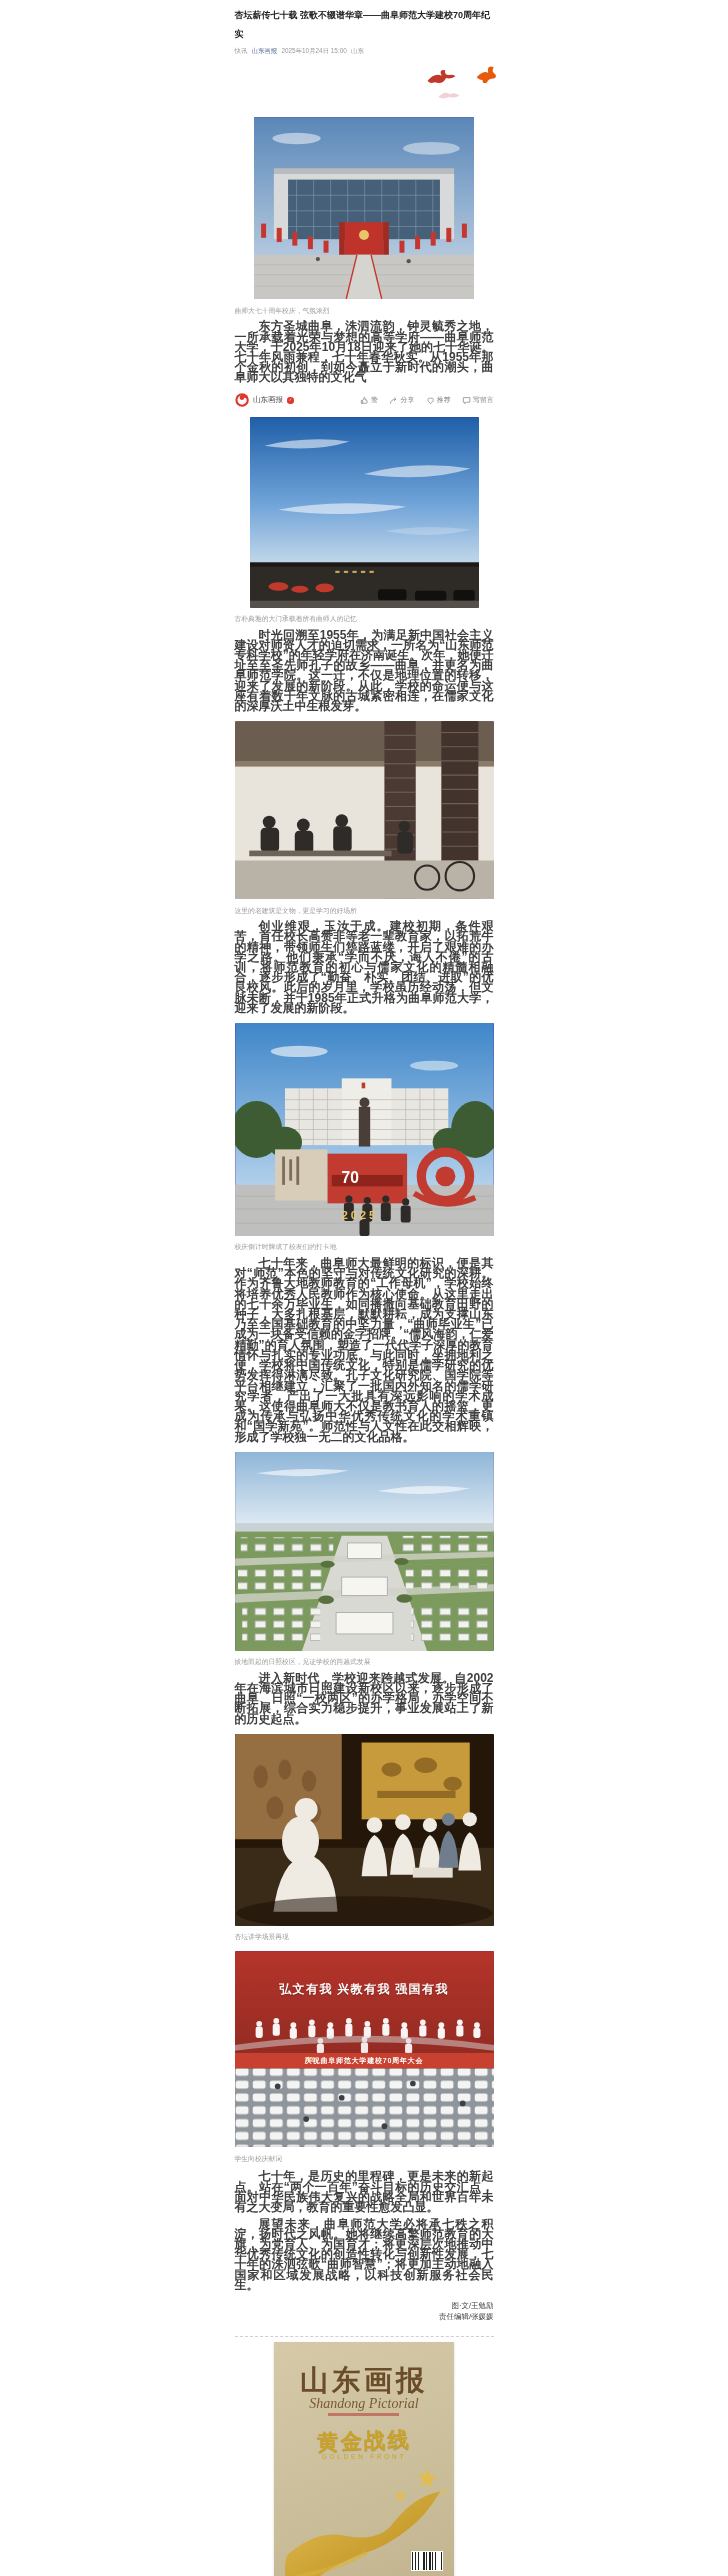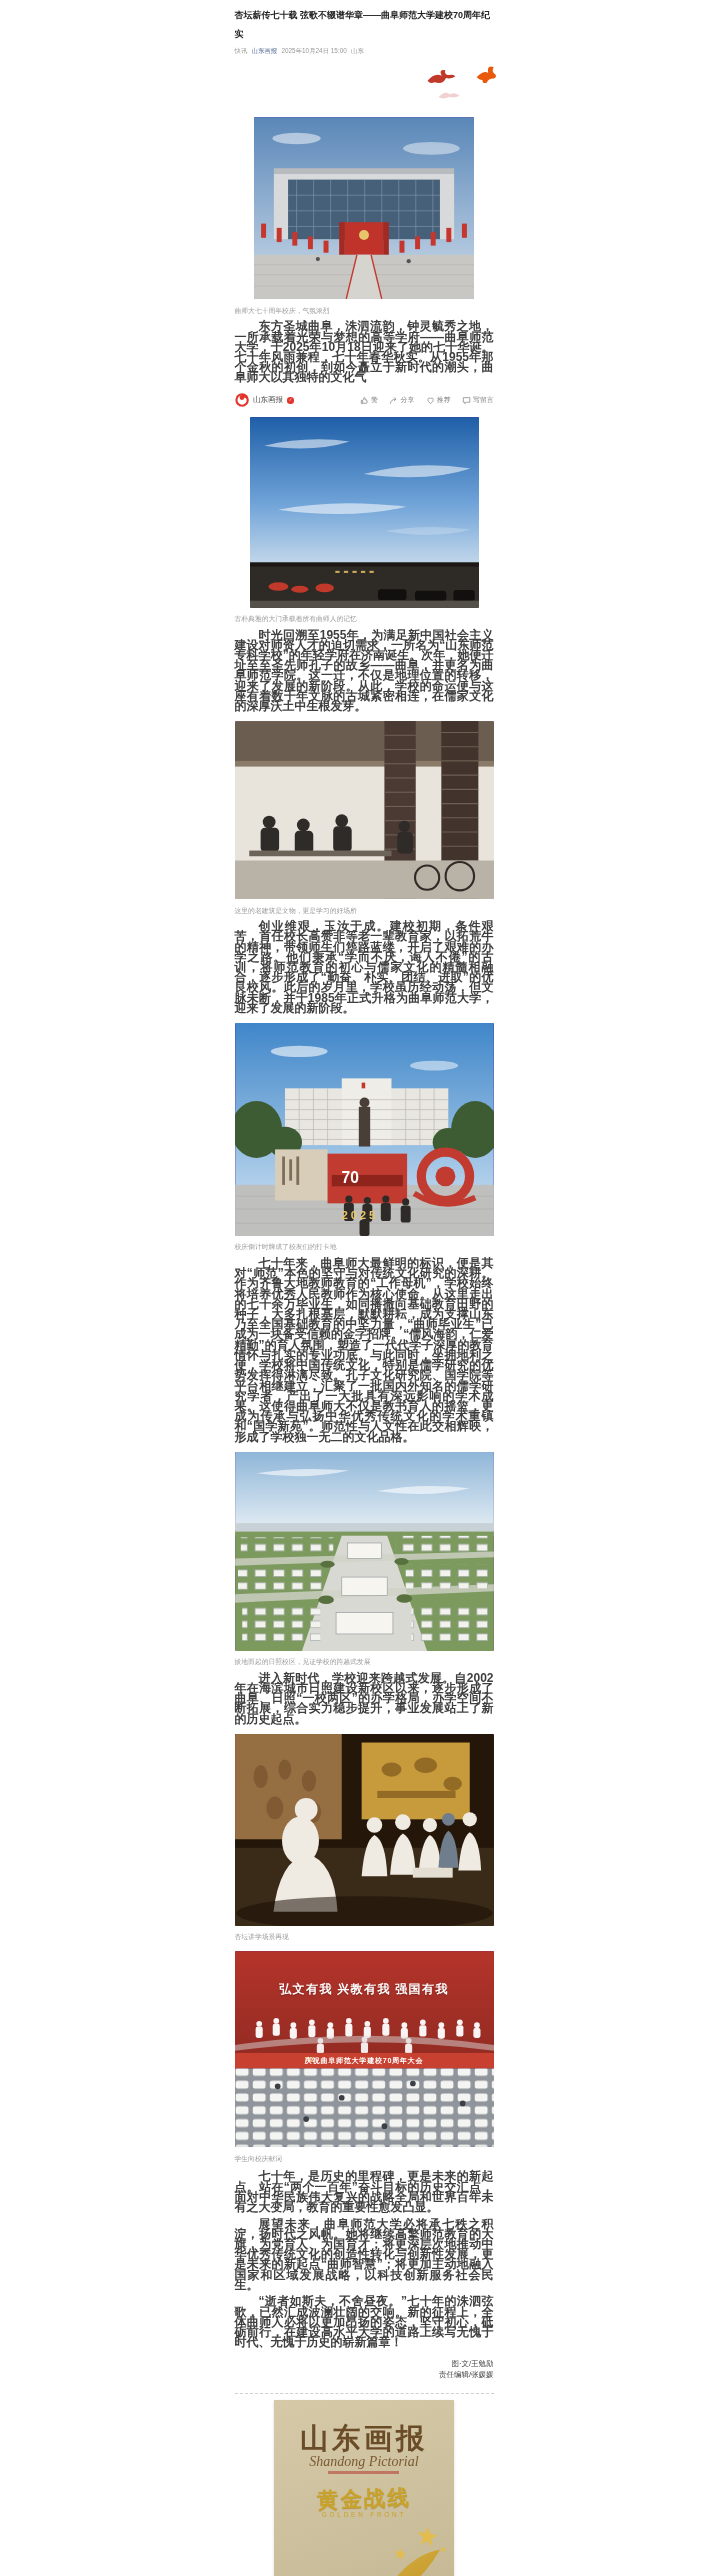--- a/index.html
+++ b/index.html
@@ -495,22 +495,21 @@
           <circle cx="210" cy="246" r="4"></circle>
         </g>
     </svg>
     <div class="overlay slogan">弘文有我  兴教有我  强国有我</div>
     <div class="badge70">70</div>
     <div class="overlay bannertxt">庆祝曲阜师范大学建校70周年大会</div>
   </div>
   <div class="caption">学生向校庆献词</div>
 
   <div class="para" style="margin-top:8.5px;">七十年，是历史的里程碑，更是未来的新起点。站在“两个一百年”奋斗目标的历史交汇点，面对中华民族伟大复兴的战略全局和世界百年未有之大变局，教育的重要性愈发凸显。</div>
-  <div class="para">展望未来，曲阜师范大学必将承七秩之积淀，扬时代之风帆。她将继续高擎师范教育的大旗，为党育人、为国育才；将更深层次地推动中华优秀传统文化的创造性转化与创新性发展，更是未来的新起点“曲师智慧”；将更加主动地融入国家和区域发展战略，以科技创新服务社会民生。</div>
-  <div class="para">“逝者如斯夫，不舍昼夜。”七十年的洙泗弦歌，已然汇成波澜壮阔的交响。新的征程上，全体曲师人必将以更加昂扬的姿态，坚守初心，砥砺前行，在建设高水平大学的道路上续写无愧于时代、无愧于历史的崭新篇章！</div>
+  <div class="para">展望未来，曲阜师范大学必将承七秩之积淀，扬时代之风帆。她将继续高擎师范教育的大旗，为党育人、为国育才；将更深层次地推动中华优秀传统文化的创造性转化与创新性发展，七十年的洙泗弦歌“曲师智慧”；将更加主动地融入国家和区域发展战略，以科技创新服务社会民生。</div>
 
   <div class="sig">
     <div>图·文/王勉励</div>
     <div>责任编辑/张媛媛</div>
   </div>
 
   <div class="coverblock">
     <div class="dashed"></div>
     <div class="cover">
       <div class="cv-title">山东画报</div>

